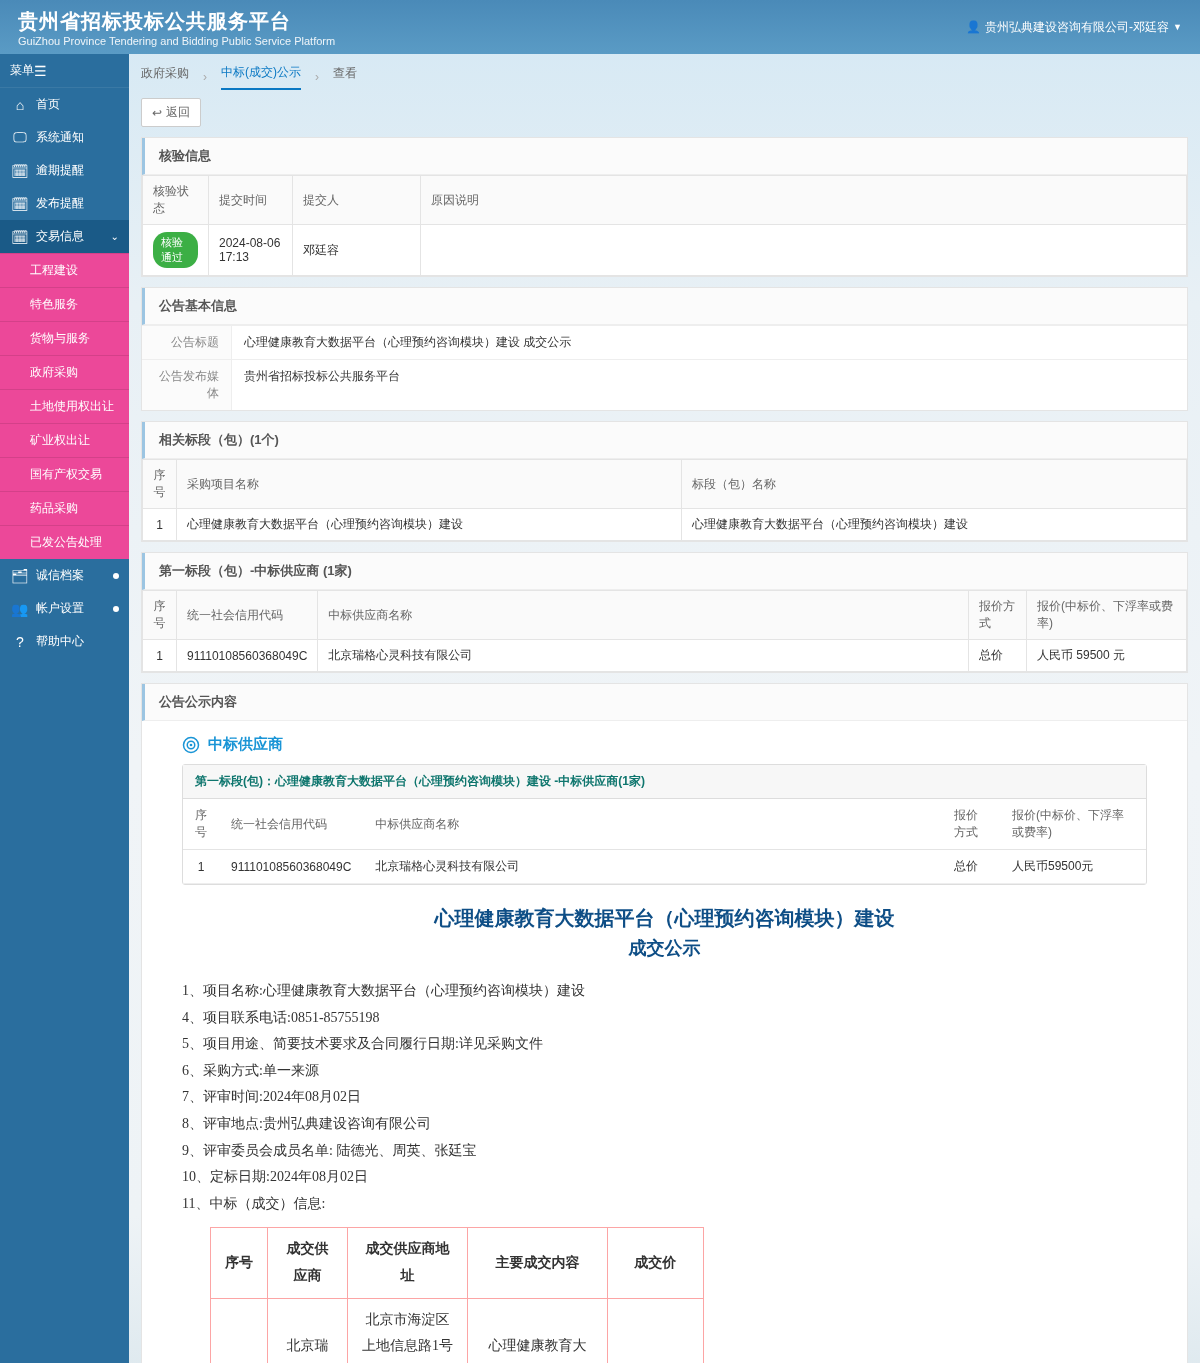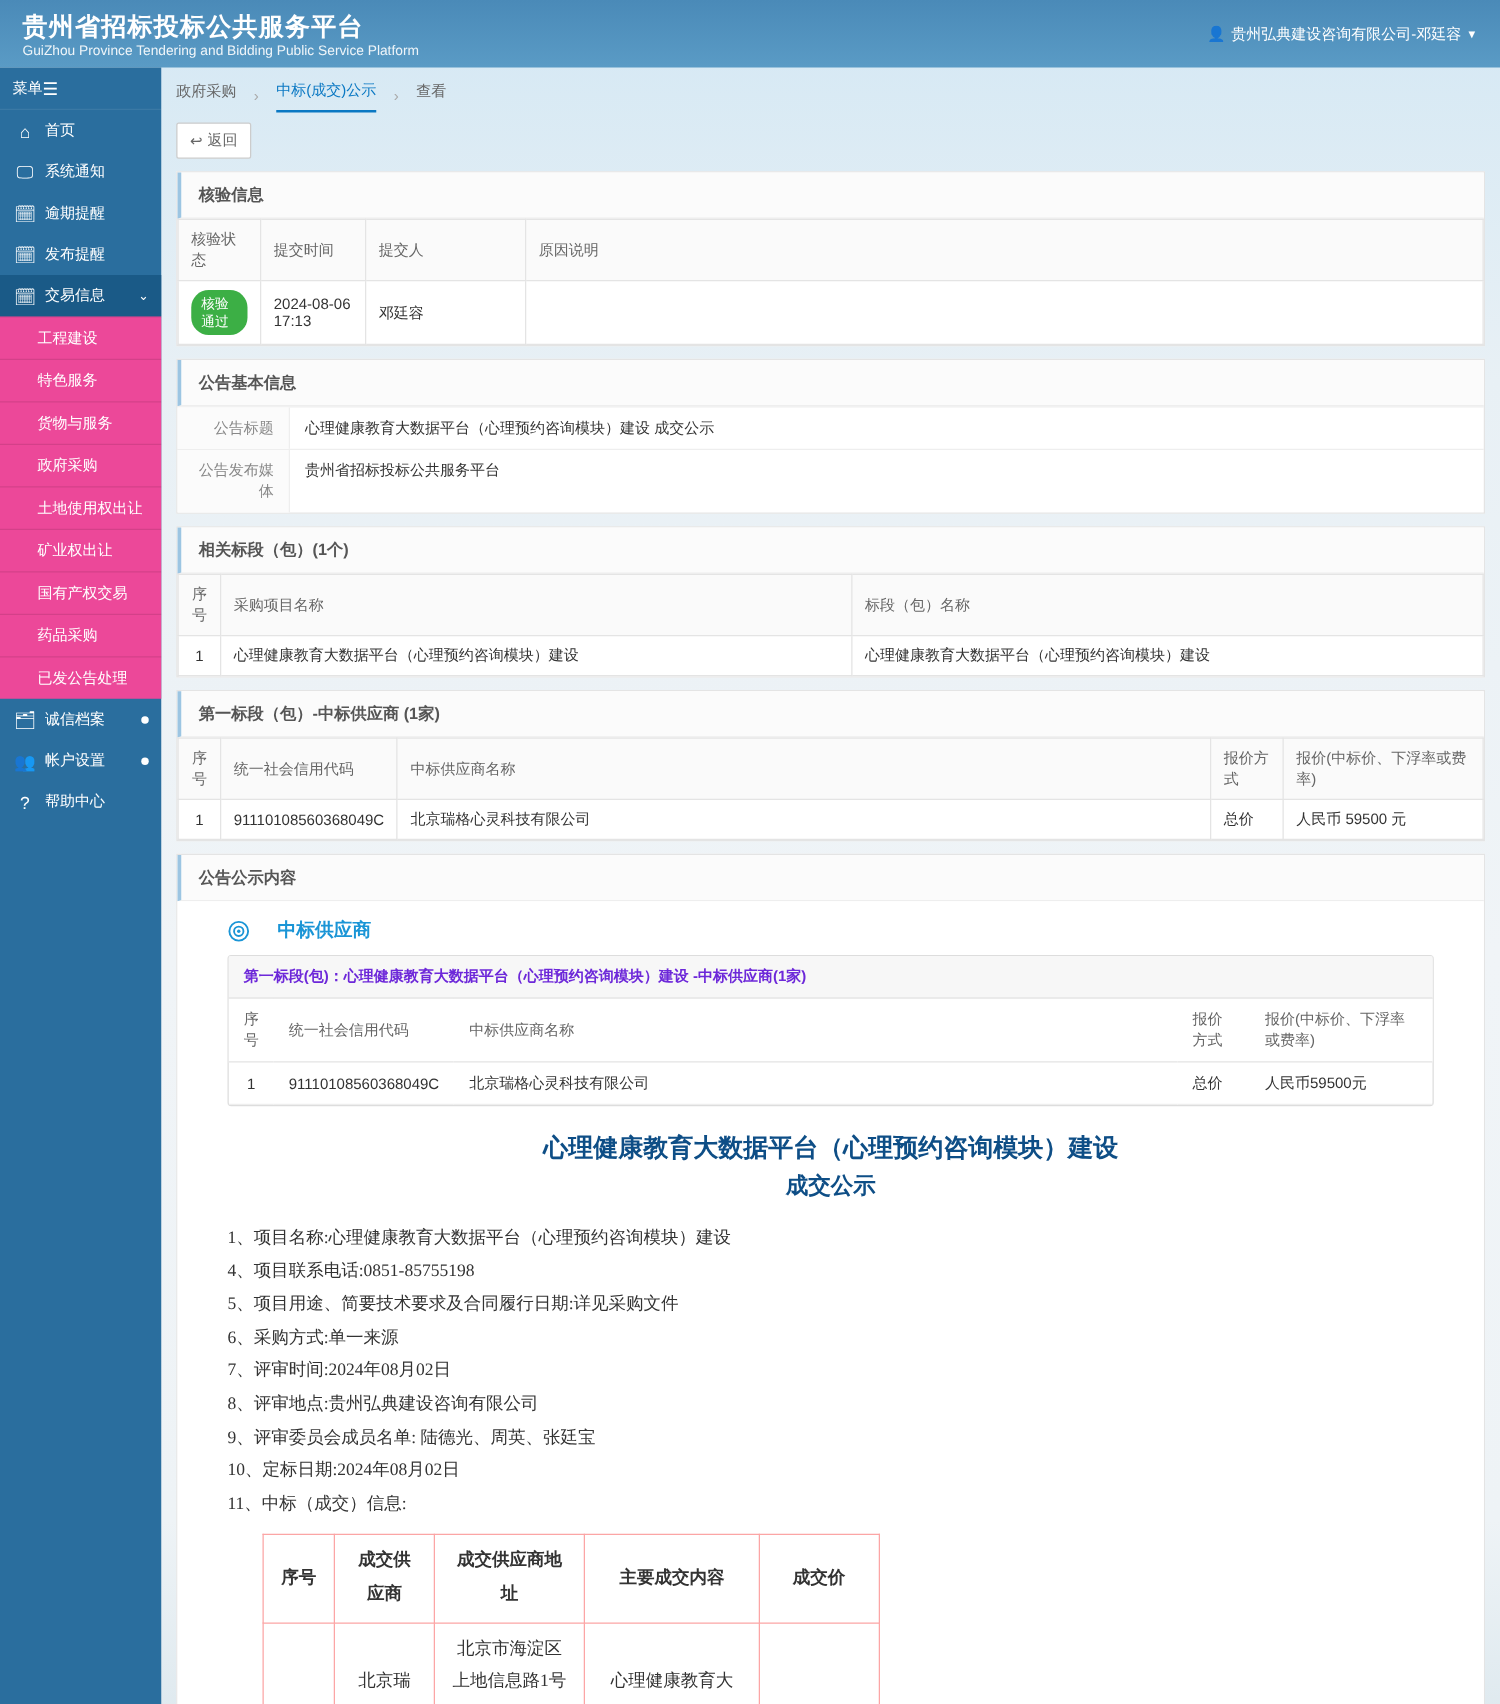--- a/index.html
+++ b/index.html
@@ -134,35 +134,35 @@
   text-align: right;
   color: #888;
   background: #fbfbfb;
   border-right: 1px solid #eee;
 }
 .info-value { flex: 1; padding: 8px 12px; }
 
 .content-area { padding: 14px 40px; background: #fff; }
 
 .zb-heading {
-  display: flex; align-items: center; gap: 22px;
+  display: flex; align-items: center; gap: 8px;
   color: #1a95d6; font-size: 15px; font-weight: bold;
   margin-bottom: 10px;
 }
 .zb-heading svg { width: 18px; height: 18px; }
 
 .inner-box {
   border: 1px solid #ddd;
   border-radius: 3px;
 }
 .inner-box-header {
   background: #f7f7f7;
   padding: 8px 12px;
   font-size: 12px;
-  color: #6d28d9;
+  color: #0f766e;
   font-weight: bold;
   border-bottom: 1px solid #ddd;
 }
 .inner-table { width: 100%; border-collapse: collapse; font-size: 12px; }
 .inner-table th, .inner-table td { padding: 8px 12px; border-bottom: 1px solid #eee; text-align: left;}
 .inner-table th { background: #fff; color: #666; font-weight: normal; border-bottom: 1px solid #e4e4e4;}
 .inner-table td.center, .inner-table th.center { text-align: center;}
 
 .doc-title { text-align: center; font-size: 20px; color: #0e4e86; font-weight: bold; margin: 20px 0 4px; font-family: SimSun, serif;}
 .doc-subtitle { text-align: center; font-size: 18px; color: #0e4e86; font-weight: bold; margin-bottom: 18px; font-family: SimSun, serif;}

